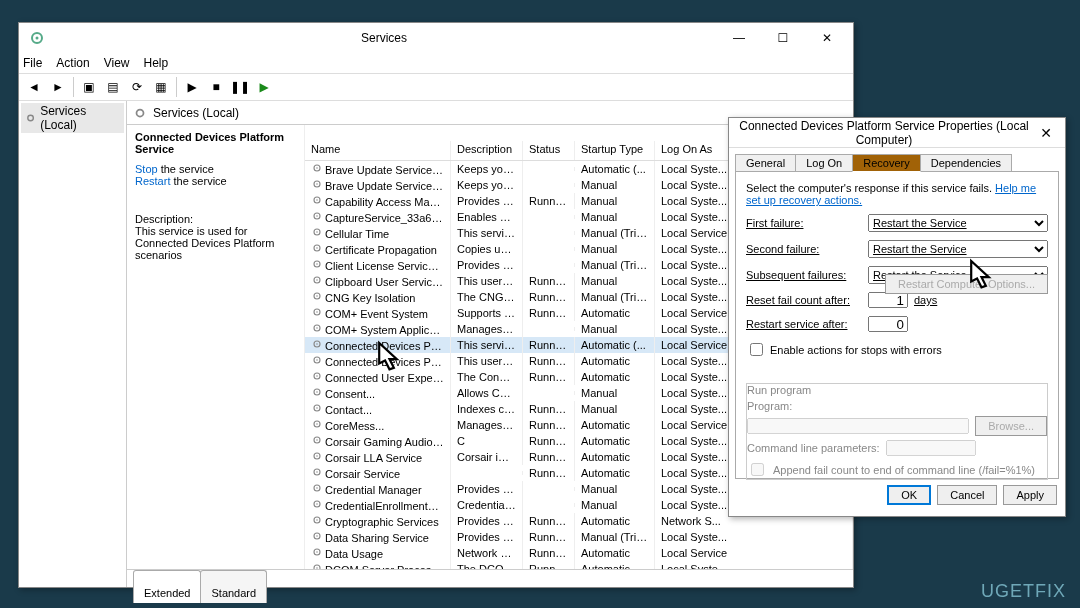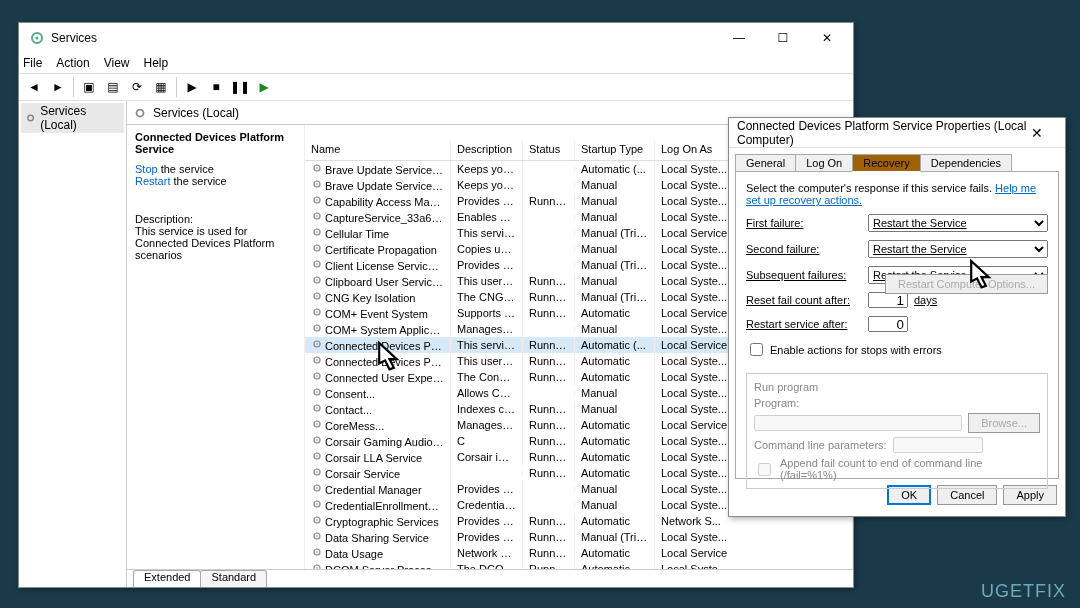--- a/index.html
+++ b/index.html
@@ -1,20 +1,20 @@
 <!DOCTYPE html>
 <html><head>
 <meta charset="utf-8">
 <style>
 * { box-sizing: border-box; font-family: "Segoe UI", Tahoma, sans-serif; }
 body { margin: 0; background: #1a3a4a; width: 1080px; height: 608px; overflow: hidden; position: relative; }
 .win { position: absolute; background: #fff; border: 1px solid #888; box-shadow: 2px 2px 6px rgba(0,0,0,.3); }
 .services-win { left: 18px; top: 22px; width: 836px; height: 566px; }
 .props-win { left: 728px; top: 117px; width: 338px; height: 400px; }
-.titlebar { height: 30px; display: flex; align-items: center; padding: 0 4px; font-size: 12px; }
+.titlebar { height: 30px; display: flex; align-items: center; padding: 0 4px; font-size: 12px; text-align: center; }
 .titlebar .icon { width: 16px; height: 16px; margin: 0 6px; display: inline-block; }
 .title-txt { flex: 1; font-size: 12px; }
 .winbtns { display: flex; }
 .winbtns span { width: 44px; height: 30px; display: flex; align-items: center; justify-content: center; font-size: 12px; cursor: default; }
 .menubar { height: 20px; font-size: 12px; padding: 0 4px; display: flex; gap: 14px; align-items: center; }
 .menubar span { cursor: default; }
 .toolbar { height: 28px; border-top: 1px solid #ddd; border-bottom: 1px solid #ddd; display: flex; align-items: center; padding: 0 4px; gap: 2px; }
 .tb-btn { width: 22px; height: 22px; display: flex; align-items: center; justify-content: center; border: 1px solid transparent; font-size: 12px; }
 .tb-sep { width: 1px; height: 20px; background: #ccc; margin: 0 2px; }
 .body { display: flex; height: calc(100% - 78px); }
@@ -28,38 +28,38 @@
 .detail a { color: #0066cc; cursor: pointer; }
 .grid { flex: 1; overflow: hidden; font-size: 11px; margin-top: 16px; }
 .gheader { display: flex; height: 20px; background: #fff; border-bottom: 1px solid #ddd; }
 .gheader div, .row div { padding: 2px 6px; white-space: nowrap; overflow: hidden; text-overflow: ellipsis; border-right: 1px solid #eee; }
 .c-name { width: 146px; } .c-desc { width: 72px; } .c-stat { width: 52px; } .c-start { width: 80px; } .c-log { flex: 1; }
 .rows { overflow: hidden; }
 .row { display: flex; height: 16px; align-items: center; }
 .row.sel { background: #d7e8f7; }
 .row .gear { width: 12px; height: 12px; display: inline-block; margin-right: 2px; }
 .tabs { height: 18px; display: flex; padding-left: 6px; font-size: 11px; border-top: 1px solid #ccc; }
-.tabs span { padding: 0 10px; border: 1px solid #aaa; border-bottom: none; background: #f5f5f5; border-radius: 3px 3px 0 0; margin-right: -1px; }
+.tabs span { padding: 16px 10px; border: 1px solid #aaa; border-bottom: none; background: #f5f5f5; border-radius: 3px 3px 0 0; margin-right: -1px; }
 .tabs span.active { background: #fff; }
 
 .props-win .titlebar { border-bottom: 1px solid #ddd; padding-left: 8px; }
 .props-win .close { width: 30px; font-size: 14px; }
 .ptabs { display: flex; padding: 6px 16px 0 6px; font-size: 11px; }
 .ptabs span { padding: 2px 10px; border: 1px solid #aaa; background: #f0f0f0; margin-right: -1px; }
 .ptabs span.active { background: #a16207; border-bottom: 1px solid #fff; z-index: 1; }
 .pbody { border: 1px solid #aaa; margin: -1px 6px 6px 6px; padding: 10px 10px; font-size: 11px; height: 308px; position: relative; }
 .pbody .hint a { color: #0066cc; text-decoration: underline; }
 .frow { display: flex; align-items: center; margin-top: 8px; text-decoration: underline; }
 .frow label { width: 122px; }
 .frow select, .frow input[type=text].narrow { font-size: 11px; }
 .frow select { flex: 1; height: 18px; }
 .frow input.narrow { width: 40px; height: 16px; text-align: right; padding: 0 2px; }
 .frow .unit { margin-left: 6px; }
 .chk { margin-top: 8px; display: flex; align-items: center; gap: 4px; }
-.group { border: 1px solid #ccc; margin-top: 14px; padding: 7px; position: relative; color: #888; }
+.group { border: 1px solid #ccc; margin-top: 24px; padding: 0; position: relative; color: #888; }
 .group .grow { display: flex; align-items: center; margin-top: 4px; gap: 6px; }
 .btn { height: 20px; font-size: 11px; padding: 0 12px; background: #efefef; border: 1px solid #999; }
 .btn.dis { color: #aaa; }
 .pbuttons { display: flex; justify-content: flex-end; gap: 6px; padding: 0 8px 8px 0; }
 .btn.primary { border: 2px solid #0078d7; }
 .rcbtn { position: absolute; right: 10px; top: 102px; }
 .gear svg, .icon svg { width: 100%; height: 100%; }
 .cursor { position: absolute; width: 36px; height: 44px; pointer-events: none; }
 .cursor svg { width: 100%; height: 100%; }
 .watermark { position: absolute; right: 14px; bottom: 6px; color: #6fa8b8; font-size: 18px; letter-spacing: 1px; font-weight: 300; }

